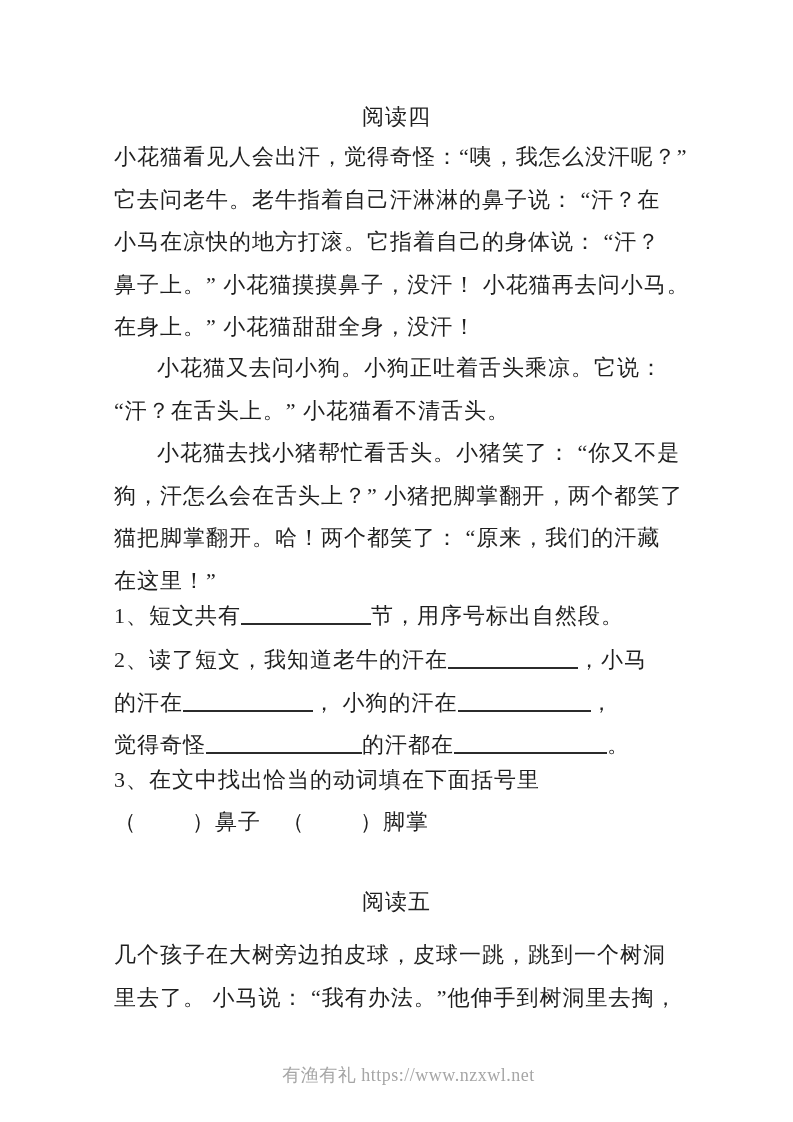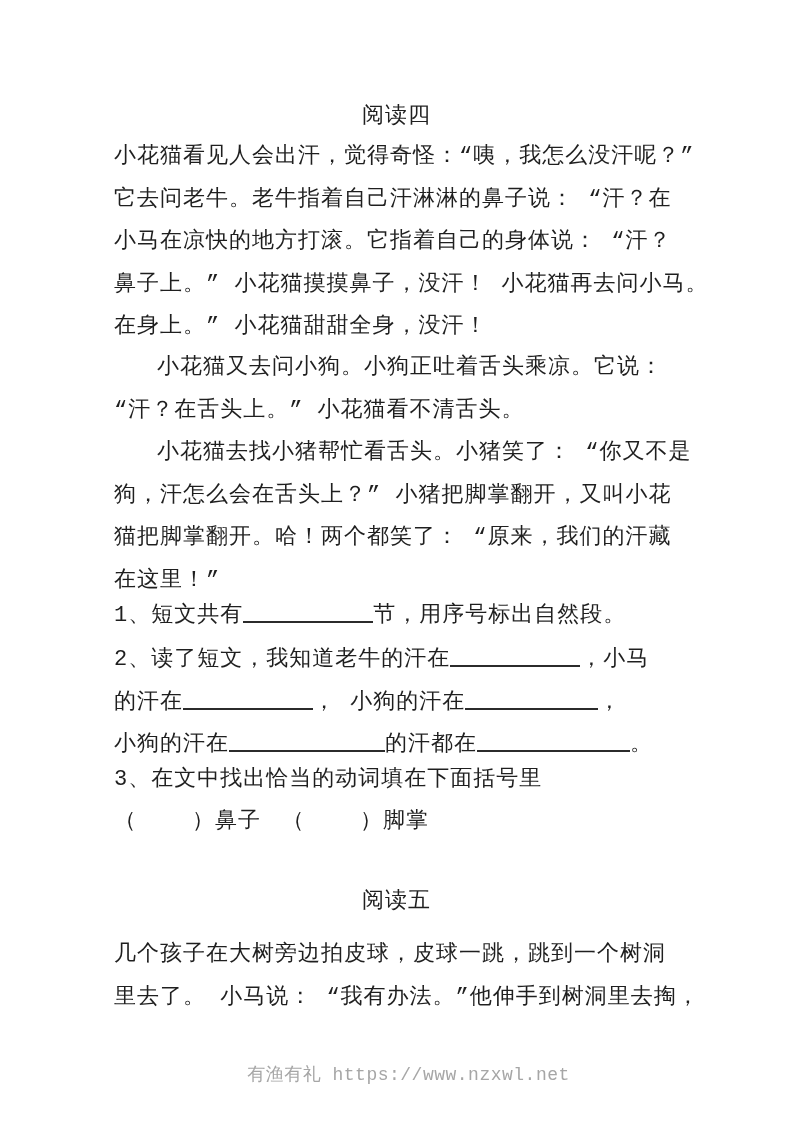--- a/index.html
+++ b/index.html
@@ -2,21 +2,21 @@
 <html><head>
 <meta charset="utf-8">
 <style>
   html, body { margin: 0; padding: 0; background: #ffffff; }
   .page {
     position: relative;
     width: 793px;
     height: 1122px;
     background: #ffffff;
     overflow: hidden;
-    font-family: Liberation Mono, monospace;
+    font-family: Liberation Serif, serif;
     color: #1f1f1f;
   }
   .block { position: absolute; left: 114px; }
   .heading {
     left: 0;
     width: 793px;
     text-align: center;
   }
   .line {
     line-height: 42.5px;
@@ -70,33 +70,33 @@
       <div class="line"><span class="run">在身上。” 小花猫甜甜全身，没汗！</span></div>
     </div>
 
   <div class="block" id="para2">
       <div class="line"><span class="gap" style="width: 43px;"></span><span class="run">小花猫又去问小狗。小狗正吐着舌头乘凉。它说：</span></div>
       <div class="line"><span class="run">“汗？在舌头上。” 小花猫看不清舌头。</span></div>
     </div>
 
   <div class="block" id="para3">
       <div class="line"><span class="gap" style="width: 43px;"></span><span class="run">小花猫去找小猪帮忙看舌头。小猪笑了： “你又不是</span></div>
-      <div class="line"><span class="run">狗，汗怎么会在舌头上？” 小猪把脚掌翻开，又叫小花</span></div>
+      <div class="line"><span class="run">狗，汗怎么会在舌头上？” 小猪把脚掌翻开，两个都笑了</span></div>
       <div class="line"><span class="run">猫把脚掌翻开。哈！两个都笑了： “原来，我们的汗藏</span></div>
       <div class="line"><span class="run">在这里！”</span></div>
     </div>
 
   <div class="block" id="q1">
       <div class="line"><span class="run">1、短文共有</span><span class="blank" style="width: 130px;"></span><span class="run">节，用序号标出自然段。</span></div>
     </div>
 
   <div class="block" id="q2">
       <div class="line"><span class="run">2、读了短文，我知道老牛的汗在</span><span class="blank" style="width: 130px;"></span><span class="run">，小马</span></div>
       <div class="line"><span class="run">的汗在</span><span class="blank" style="width: 130px;"></span><span class="run">， 小狗的汗在</span><span class="blank" style="width: 133px;"></span><span class="run">，</span></div>
-      <div class="line"><span class="run">小狗的汗在</span><span class="blank" style="width: 156px;"></span><span class="run">的汗都在</span><span class="blank" style="width: 153px;"></span><span class="run">。</span></div>
+      <div class="line"><span class="run">觉得奇怪</span><span class="blank" style="width: 156px;"></span><span class="run">的汗都在</span><span class="blank" style="width: 153px;"></span><span class="run">。</span></div>
     </div>
 
   <div class="block" id="q3">
       <div class="line"><span class="run">3、在文中找出恰当的动词填在下面括号里</span></div>
     </div>
 
   <div class="block" id="paren1">
       <div class="line"><span class="run">（</span><span class="gap" style="width: 55px;"></span><span class="run">）鼻子</span><span class="gap" style="width: 21px;"></span><span class="run">（</span><span class="gap" style="width: 55px;"></span><span class="run">）脚掌</span></div>
     </div>
 

